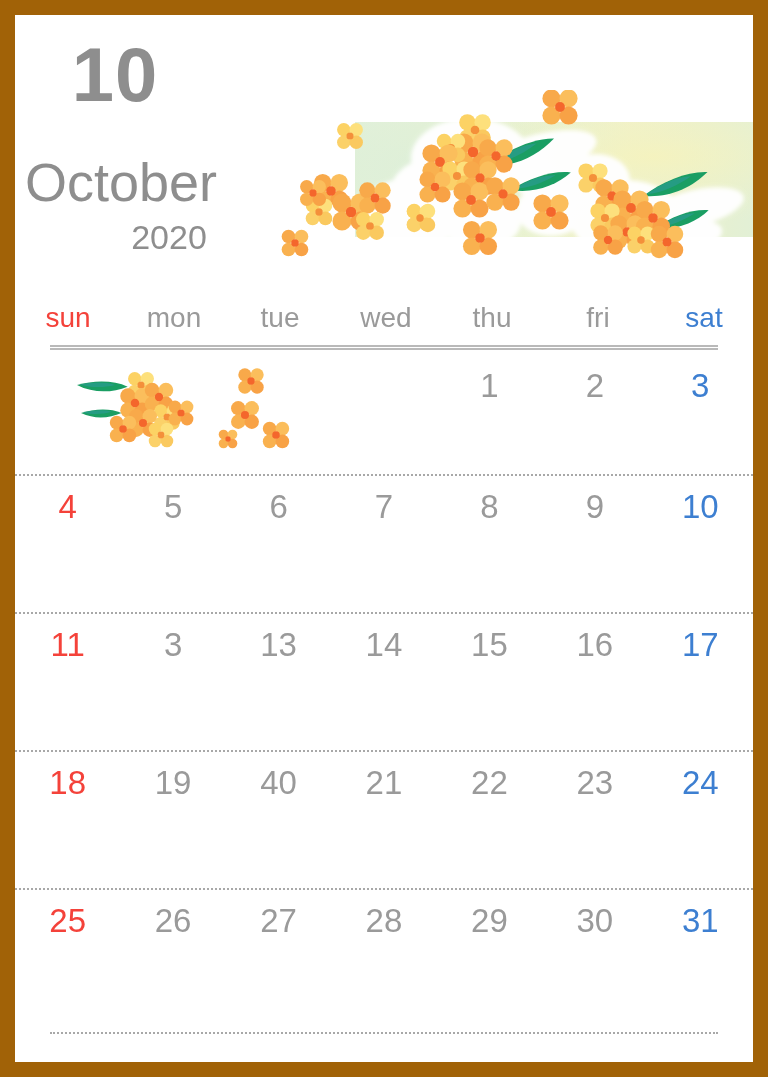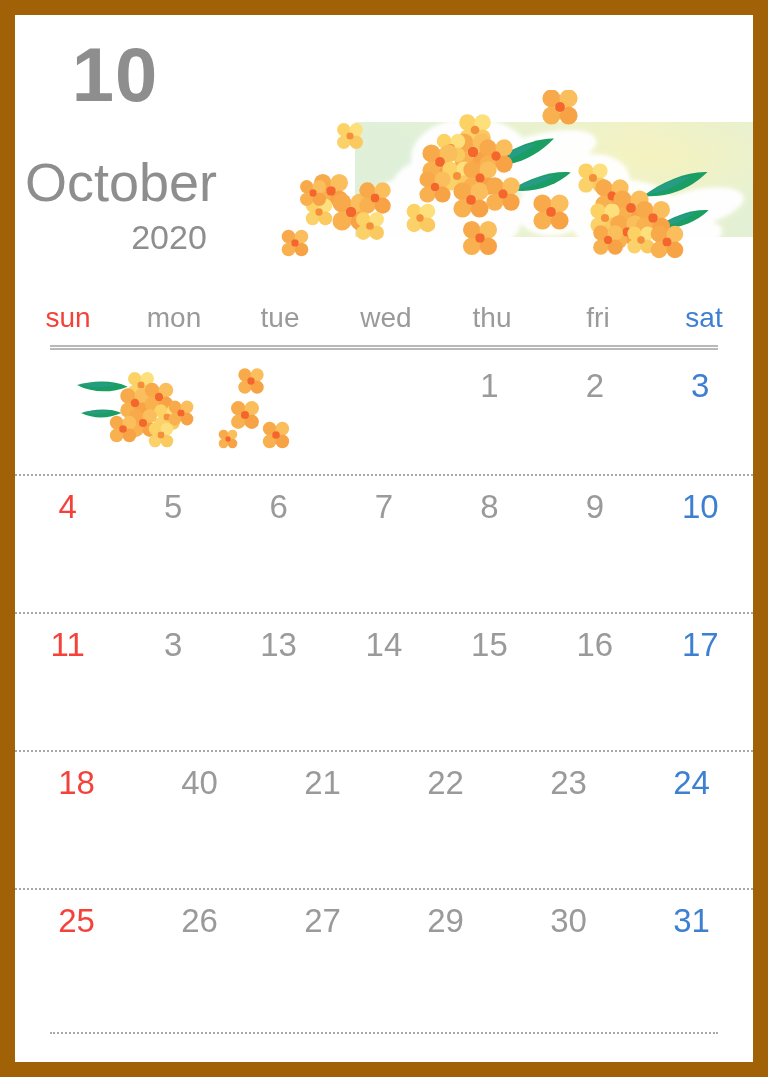--- a/index.html
+++ b/index.html
@@ -420,20 +420,23 @@
         <div class="day-cell is-saturday">
           <span class="day-number">17</span>
         </div>
       </div>
 
       <div class="week-row">
         <div class="day-cell is-sunday">
           <span class="day-number">18</span>
         </div>
         <div class="day-cell">
+          <span class="day-number">19</span>
+        </div>
+        <div class="day-cell">
           <span class="day-number">40</span>
         </div>
         <div class="day-cell">
           <span class="day-number">21</span>
         </div>
         <div class="day-cell">
           <span class="day-number">22</span>
         </div>
         <div class="day-cell">
           <span class="day-number">23</span>
@@ -447,20 +450,23 @@
         <div class="day-cell is-sunday">
           <span class="day-number">25</span>
         </div>
         <div class="day-cell">
           <span class="day-number">26</span>
         </div>
         <div class="day-cell">
           <span class="day-number">27</span>
         </div>
         <div class="day-cell">
+          <span class="day-number">28</span>
+        </div>
+        <div class="day-cell">
           <span class="day-number">29</span>
         </div>
         <div class="day-cell">
           <span class="day-number">30</span>
         </div>
         <div class="day-cell is-saturday">
           <span class="day-number">31</span>
         </div>
       </div>
 

